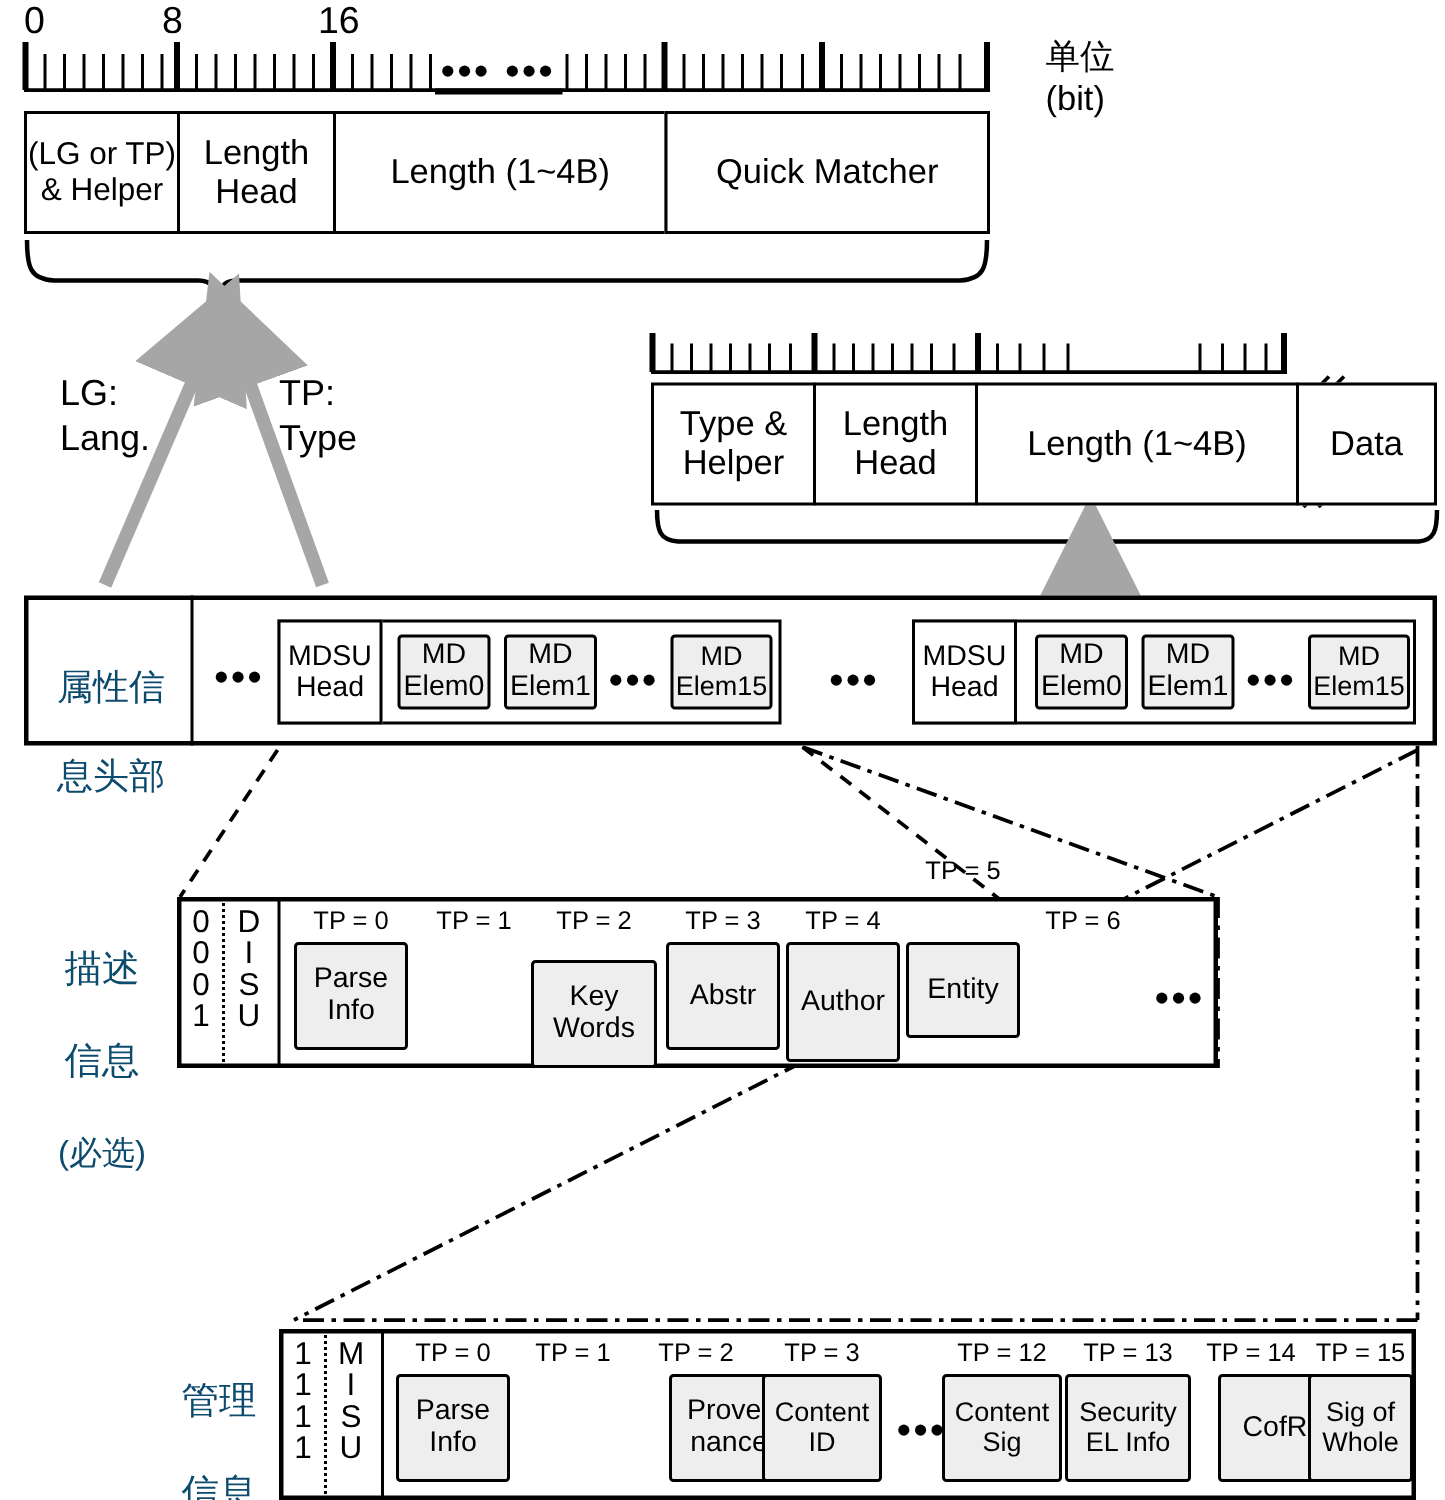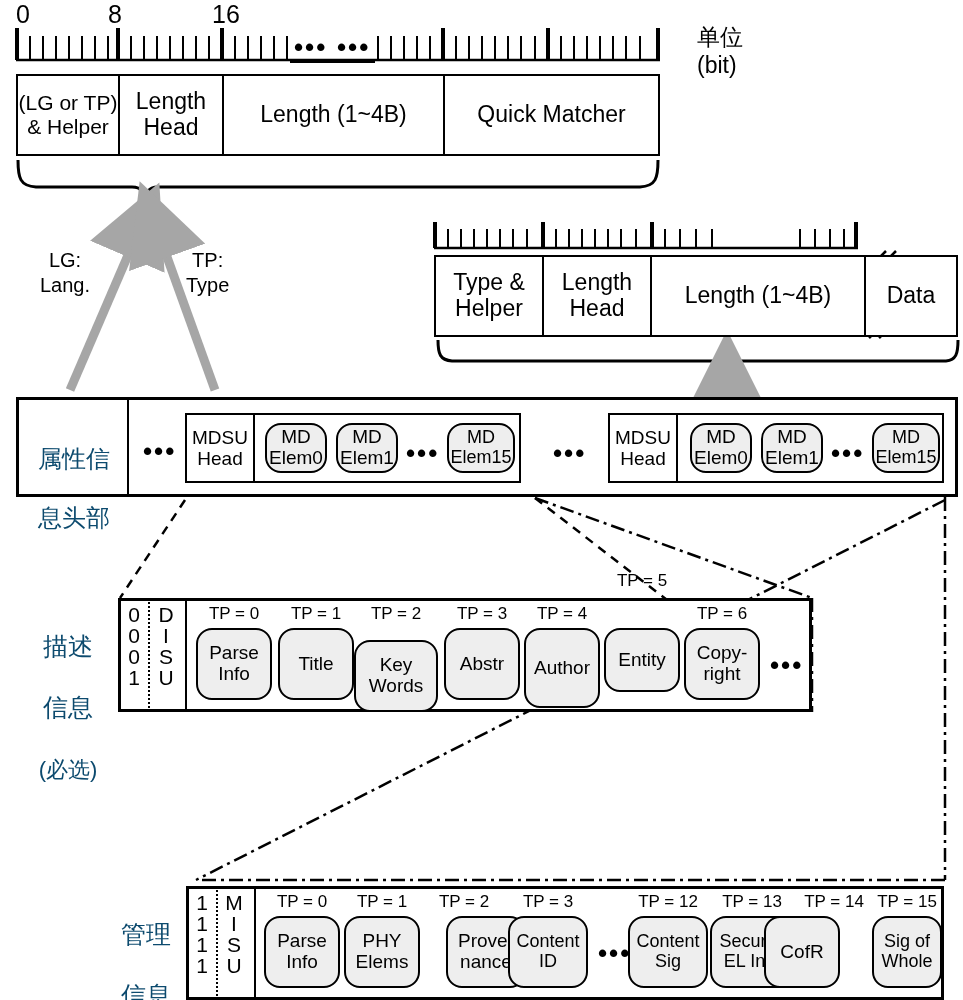--- a/index.html
+++ b/index.html
@@ -55,21 +55,21 @@
     position:absolute;
     font-size:17px;
     color:#000;
     text-align:center;
     white-space:nowrap;
   }
   .rrbox{
     position:absolute;
     box-sizing:border-box;
     border:2.5px solid #000;
-    border-radius:16px;
+    border-radius:3px;
     background:#eeeeee;
     display:flex;
     align-items:center;
     justify-content:center;
     text-align:center;
     line-height:1.1;
     font-size:19px;
     white-space:pre-line;
   }
   .dots{
@@ -94,25 +94,24 @@
   }
   .unitlabel{
     position:absolute;
     font-size:23px;
     line-height:1.2;
     color:#000;
     white-space:pre-line;
   }
   .arrowlabel{
     position:absolute;
-    font-size:20px;
+    font-size:24px;
     line-height:1.25;
     color:#000;
     white-space:pre-line;
-    text-align:center;
   }
 </style>
 </head>
 <body>
 
 <div id="root">
 
   <svg class="layer" viewBox="0 0 963 1000">
     <defs>
       <marker id="grayhead" markerWidth="9" markerHeight="9" refX="3" refY="4.5" orient="auto">
@@ -327,38 +326,35 @@
 I
 S
 U</div>
   <div class="vdiv" style="left:185px;top:598px;height:114px;"></div>
 
   <div class="tplabel" style="left:196px;top:604px;width:76px;">TP = 0</div>
   <div class="rrbox" style="left:196px;top:628px;width:76px;height:72px;">Parse
 Info</div>
 
   <div class="tplabel" style="left:278px;top:604px;width:76px;">TP = 1</div>
-  <div class="rrbox" style="left:278px;top:628px;width:76px;height:72px;">Title</div>
 
   <div class="tplabel" style="left:354px;top:604px;width:84px;">TP = 2</div>
   <div class="rrbox" style="left:354px;top:628px;width:84px;height:72px;margin-top:12px;">Key
 Words</div>
 
   <div class="tplabel" style="left:444px;top:604px;width:76px;">TP = 3</div>
   <div class="rrbox" style="left:444px;top:628px;width:76px;height:72px;">Abstr</div>
 
   <div class="tplabel" style="left:524px;top:604px;width:76px;">TP = 4</div>
   <div class="rrbox" style="left:524px;top:628px;width:76px;height:80px;">Author</div>
 
   <div class="tplabel" style="left:604px;top:571px;width:76px;">TP = 5</div>
   <div class="rrbox" style="left:604px;top:628px;width:76px;height:64px;">Entity</div>
 
   <div class="tplabel" style="left:684px;top:604px;width:76px;">TP = 6</div>
-  <div class="rrbox" style="left:684px;top:628px;width:76px;height:72px;">Copy-
-right</div>
 
   <div class="dots" style="left:770px;top:652px;">•••</div>
 
   <div class="label-cn" style="left:98px;top:888px;width:96px;">
     <span>管理</span><br>
     <span>信息</span><br>
     
   </div>
 
   <div class="outerframe" style="left:186px;top:886px;width:758px;height:114px;"></div>
@@ -372,41 +368,39 @@
 I
 S
 U</div>
   <div class="vdiv" style="left:254px;top:886px;height:114px;"></div>
 
   <div class="tplabel" style="left:264px;top:892px;width:76px;">TP = 0</div>
   <div class="rrbox" style="left:264px;top:916px;width:76px;height:72px;">Parse
 Info</div>
 
   <div class="tplabel" style="left:344px;top:892px;width:76px;">TP = 1</div>
-  <div class="rrbox" style="left:344px;top:916px;width:76px;height:72px;">PHY
-Elems</div>
 
   <div class="tplabel" style="left:424px;top:892px;width:80px;">TP = 2</div>
   <div class="rrbox" style="left:424px;top:916px;width:80px;height:72px;margin-left:22px;">Prove-
 nance</div>
 
   <div class="tplabel" style="left:508px;top:892px;width:80px;">TP = 3</div>
   <div class="rrbox" style="left:508px;top:916px;width:80px;height:72px;font-size:18px;">Content
 ID</div>
 
   <div class="dots" style="left:598px;top:940px;">•••</div>
 
   <div class="tplabel" style="left:628px;top:892px;width:80px;">TP = 12</div>
   <div class="rrbox" style="left:628px;top:916px;width:80px;height:72px;font-size:18px;">Content
 Sig</div>
 
   <div class="tplabel" style="left:710px;top:892px;width:84px;">TP = 13</div>
   <div class="rrbox" style="left:710px;top:916px;width:84px;height:72px;font-size:18px;">Security
 EL Info</div>
 
   <div class="tplabel" style="left:796px;top:892px;width:76px;">TP = 14</div>
-  <div class="rrbox" style="left:764px;top:916px;width:76px;height:72px;">CofR</div>
+  <div class="rrbox" style="left:812px;top:916px;width:76px;height:72px;">CofR</div>
 
   <div class="tplabel" style="left:874px;top:892px;width:66px;">TP = 15</div>
   <div class="rrbox" style="left:872px;top:916px;width:70px;height:72px;font-size:18px;">Sig of
 Whole</div>
 
 </div>
 
 </body></html>

